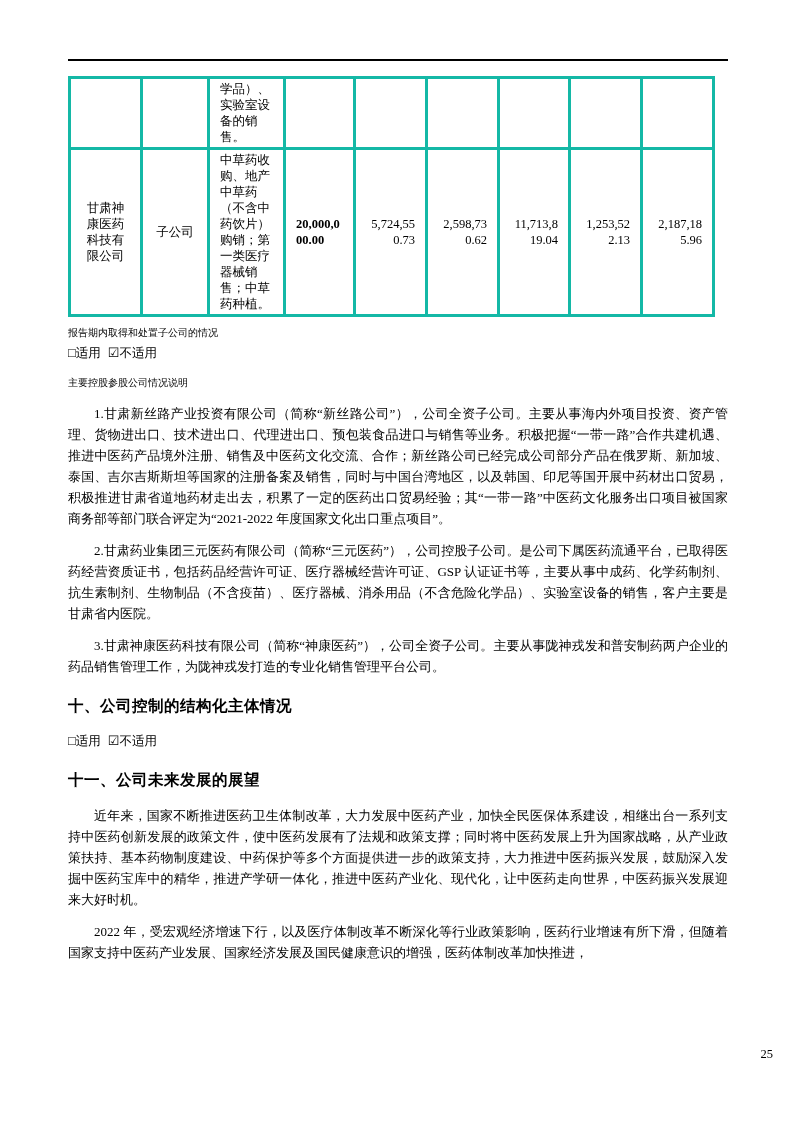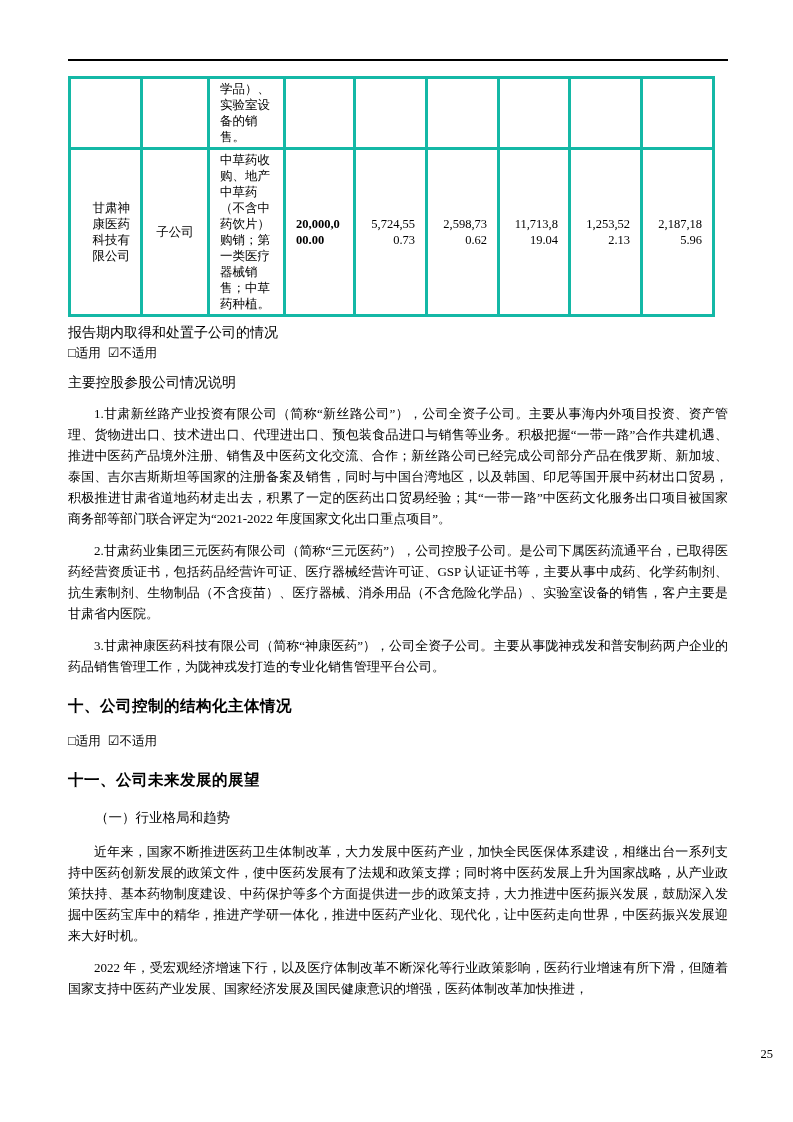--- a/index.html
+++ b/index.html
@@ -31,30 +31,30 @@
     margin-top: 15px;
     font-size: 12.5px;
   }
   table.sub-table td {
     border: 3px solid #14b8a6;
     vertical-align: middle;
     line-height: 16px;
     word-break: break-all;
     padding: 2px 10px;
   }
-  td.c-name   { text-align: right; padding: 2px 10px; }
+  td.c-name   { text-align: center; padding: 2px 10px; }
   td.c-type   { text-align: center; padding: 2px 6px; }
   td.c-biz    { text-align: left; padding: 2px 5px; }
   td.c-reg    { text-align: left; padding: 2px 10px; font-weight: bold; }
   td.c-num    { text-align: right; padding: 2px 10px; }
   tr.row-carry { height: 52px; }
   tr.row-main  { height: 160px; }
 
   .note-line {
-    font-size: 14px;
+    font-size: 10px;
     line-height: 20px;
   }
   .mt6  { margin-top: 6px; }
 
   .applicability { font-size: 12.5px; line-height: 20px; }
   .applicability .cb { display: inline-block; font-size: 13px; }
   .applicability .group2 { margin-left: 7px; }
 
   .para {
     font-size: 13px;
@@ -144,20 +144,19 @@
   <p class="para">3.甘肃神康医药科技有限公司（简称“神康医药”），公司全资子公司。主要从事陇神戎发和普安制药两户企业的药品销售管理工作，为陇神戎发打造的专业化销售管理平台公司。</p>
 
   <div class="h2">十、公司控制的结构化主体情况</div>
 
   <div class="applicability">
     <span class="cb">□</span><span>适用</span><span class="group2 cb">☑</span><span>不适用</span>
   </div>
 
   <div class="h2">十一、公司未来发展的展望</div>
 
-  <div class="subheading">（一）行业格局和趋势</div>
 
   <p class="para">近年来，国家不断推进医药卫生体制改革，大力发展中医药产业，加快全民医保体系建设，相继出台一系列支持中医药创新发展的政策文件，使中医药发展有了法规和政策支撑；同时将中医药发展上升为国家战略，从产业政策扶持、基本药物制度建设、中药保护等多个方面提供进一步的政策支持，大力推进中医药振兴发展，鼓励深入发掘中医药宝库中的精华，推进产学研一体化，推进中医药产业化、现代化，让中医药走向世界，中医药振兴发展迎来大好时机。</p>
   <p class="para">2022 年，受宏观经济增速下行，以及医疗体制改革不断深化等行业政策影响，医药行业增速有所下滑，但随着国家支持中医药产业发展、国家经济发展及国民健康意识的增强，医药体制改革加快推进，</p>
 
 </div>
 
 <div class="page-number">25</div>
 
 </body></html>

